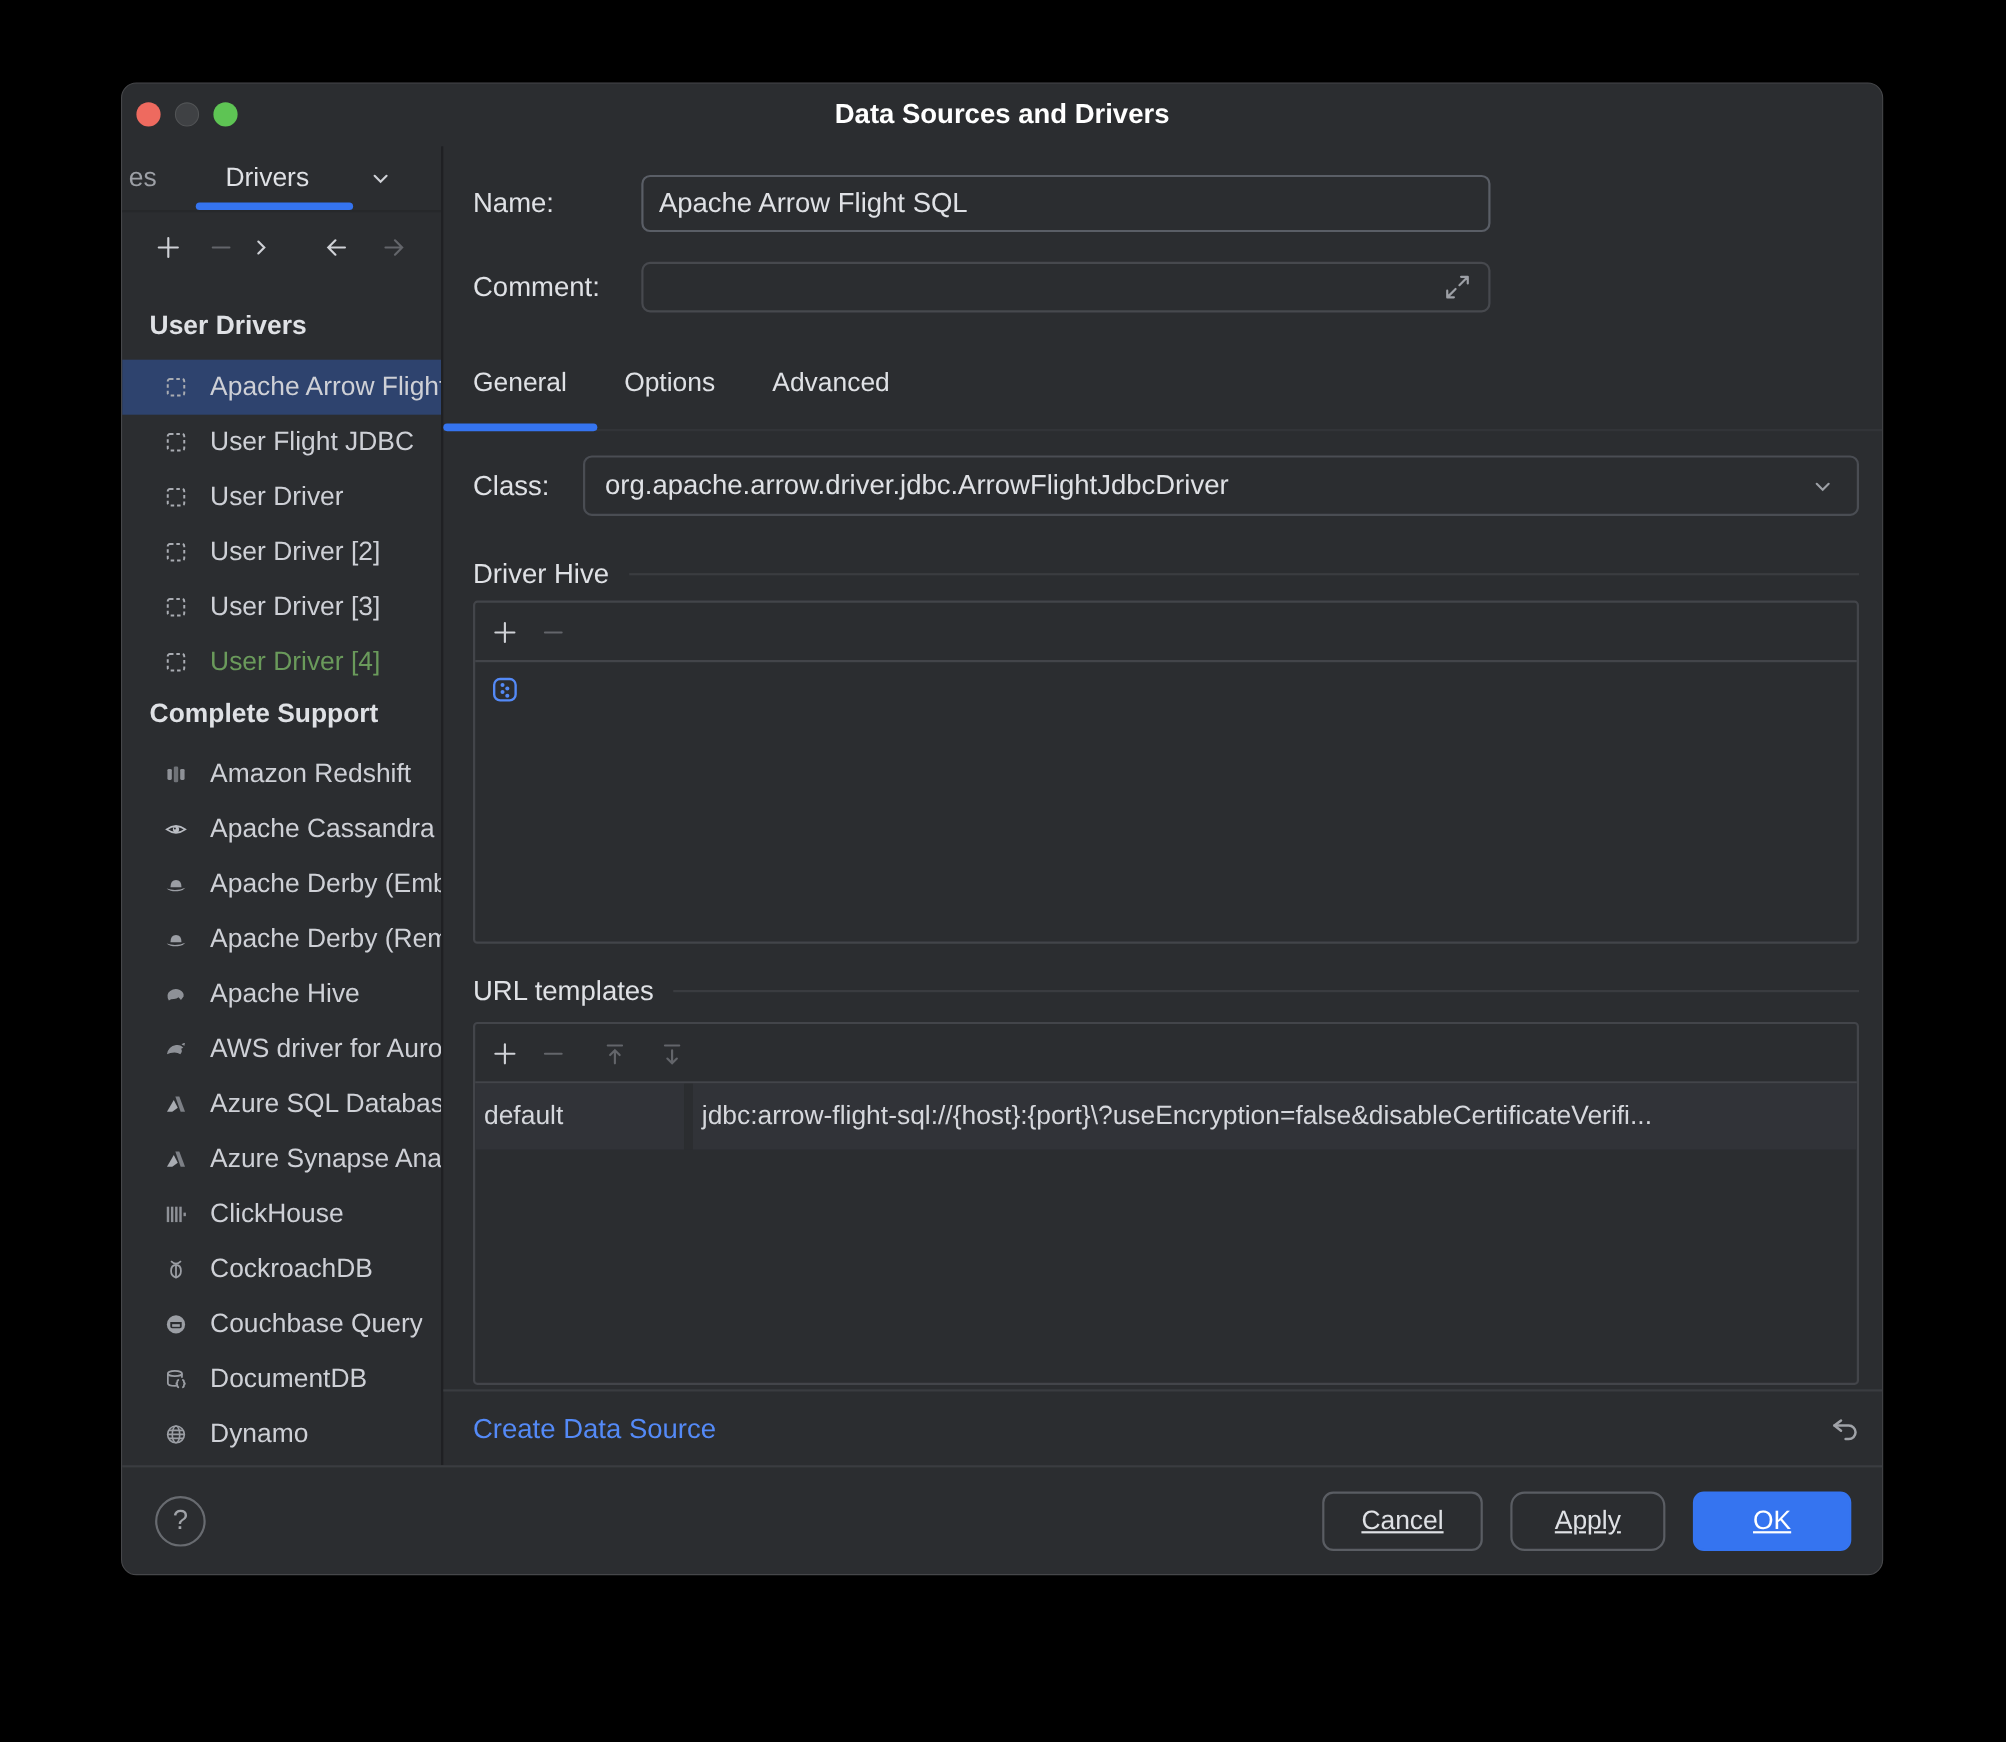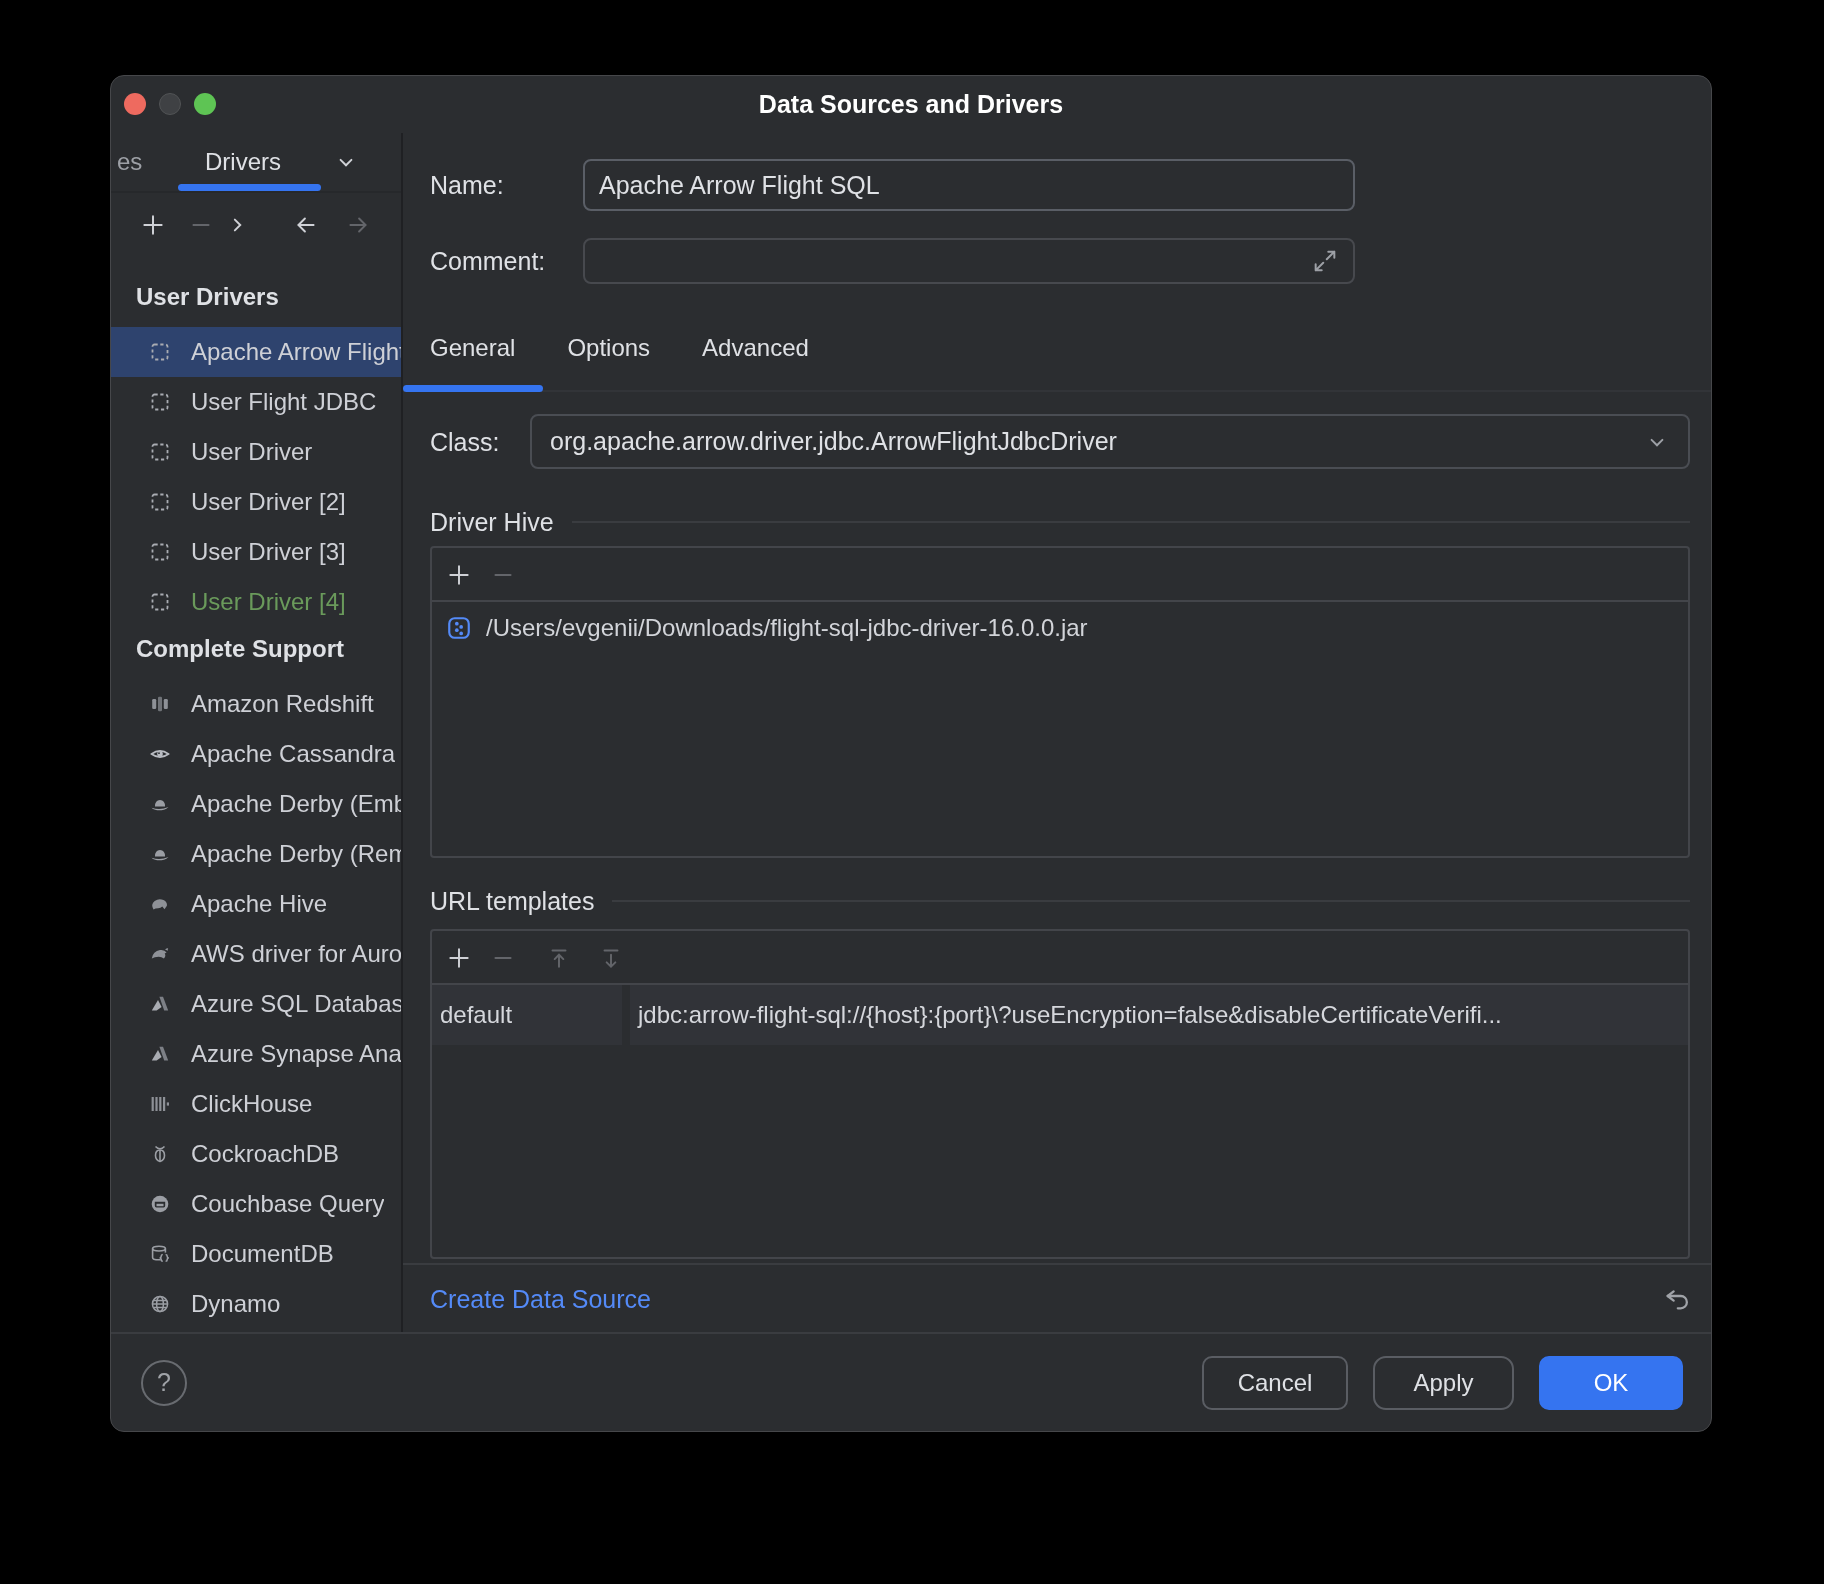--- a/index.html
+++ b/index.html
@@ -92,21 +92,21 @@
   .create-row { position:absolute; left:0; right:0; top:1130px; height:71px; border-top:2px solid #3a3c40; display:flex; align-items:center; }
   .create-link { margin-left:27px; color:#548af7; font-size:25px; cursor:pointer; }
   .undo { margin-left:auto; margin-right:18px; display:inline-flex; }
 
   
   .footer { flex:0 0 99px; border-top:2px solid #3a3c40; display:flex; align-items:center; padding:0 28px 0 30px; }
   .help { width:46px; height:46px; border:2px solid #686b70; border-radius:50%; display:flex; align-items:center; justify-content:center;
           color:#a0a3a8; font-size:25px; }
   .btns { margin-left:auto; display:flex; gap:25px; }
   .btn { height:54px; border-radius:10px; border:2px solid #5a5d63; background:transparent; color:#dfe1e5; font-size:24px;
-         font-family:"Liberation Sans", sans-serif; display:flex; align-items:center; justify-content:center; }
+         font-family:"Liberation Sans", sans-serif; display:flex; align-items:center; justify-content:center;text-decoration:underline; }
   .btn.cancel { width:146px; }
   .btn.apply { width:141px;border-radius:13px; }
   .btn.ok { width:144px; background:#3574f0; border-color:#3574f0; color:#fff; }
 
   svg { display:block; }
 </style>
 </head>
 <body>
 
 <div class="stage">
@@ -395,21 +395,20 @@
               <div class="file-row">
                 <span>
                   <svg width="26" height="26" viewBox="0 0 24 24">
                     <rect x="3" y="3" width="18" height="18" rx="5" fill="none" stroke="#548af7" stroke-width="2"></rect>
                     <circle cx="10" cy="8" r="1.7" fill="#548af7"></circle>
                     <circle cx="14" cy="11" r="1.7" fill="#548af7"></circle>
                     <circle cx="10" cy="14" r="1.7" fill="#548af7"></circle>
                     <circle cx="14" cy="17" r="1.7" fill="#548af7"></circle>
                   </svg>
                 </span>
-                <span>/Users/evgenii/Downloads/flight-sql-jdbc-driver-16.0.0.jar</span>
               </div>
             </div>
         </div>
 
         <div class="sec-header url">
           <span>URL templates</span>
         </div>
         <div class="gbox url">
           <div class="box-toolbar">
             <span class="ticon" style="left:14px">

